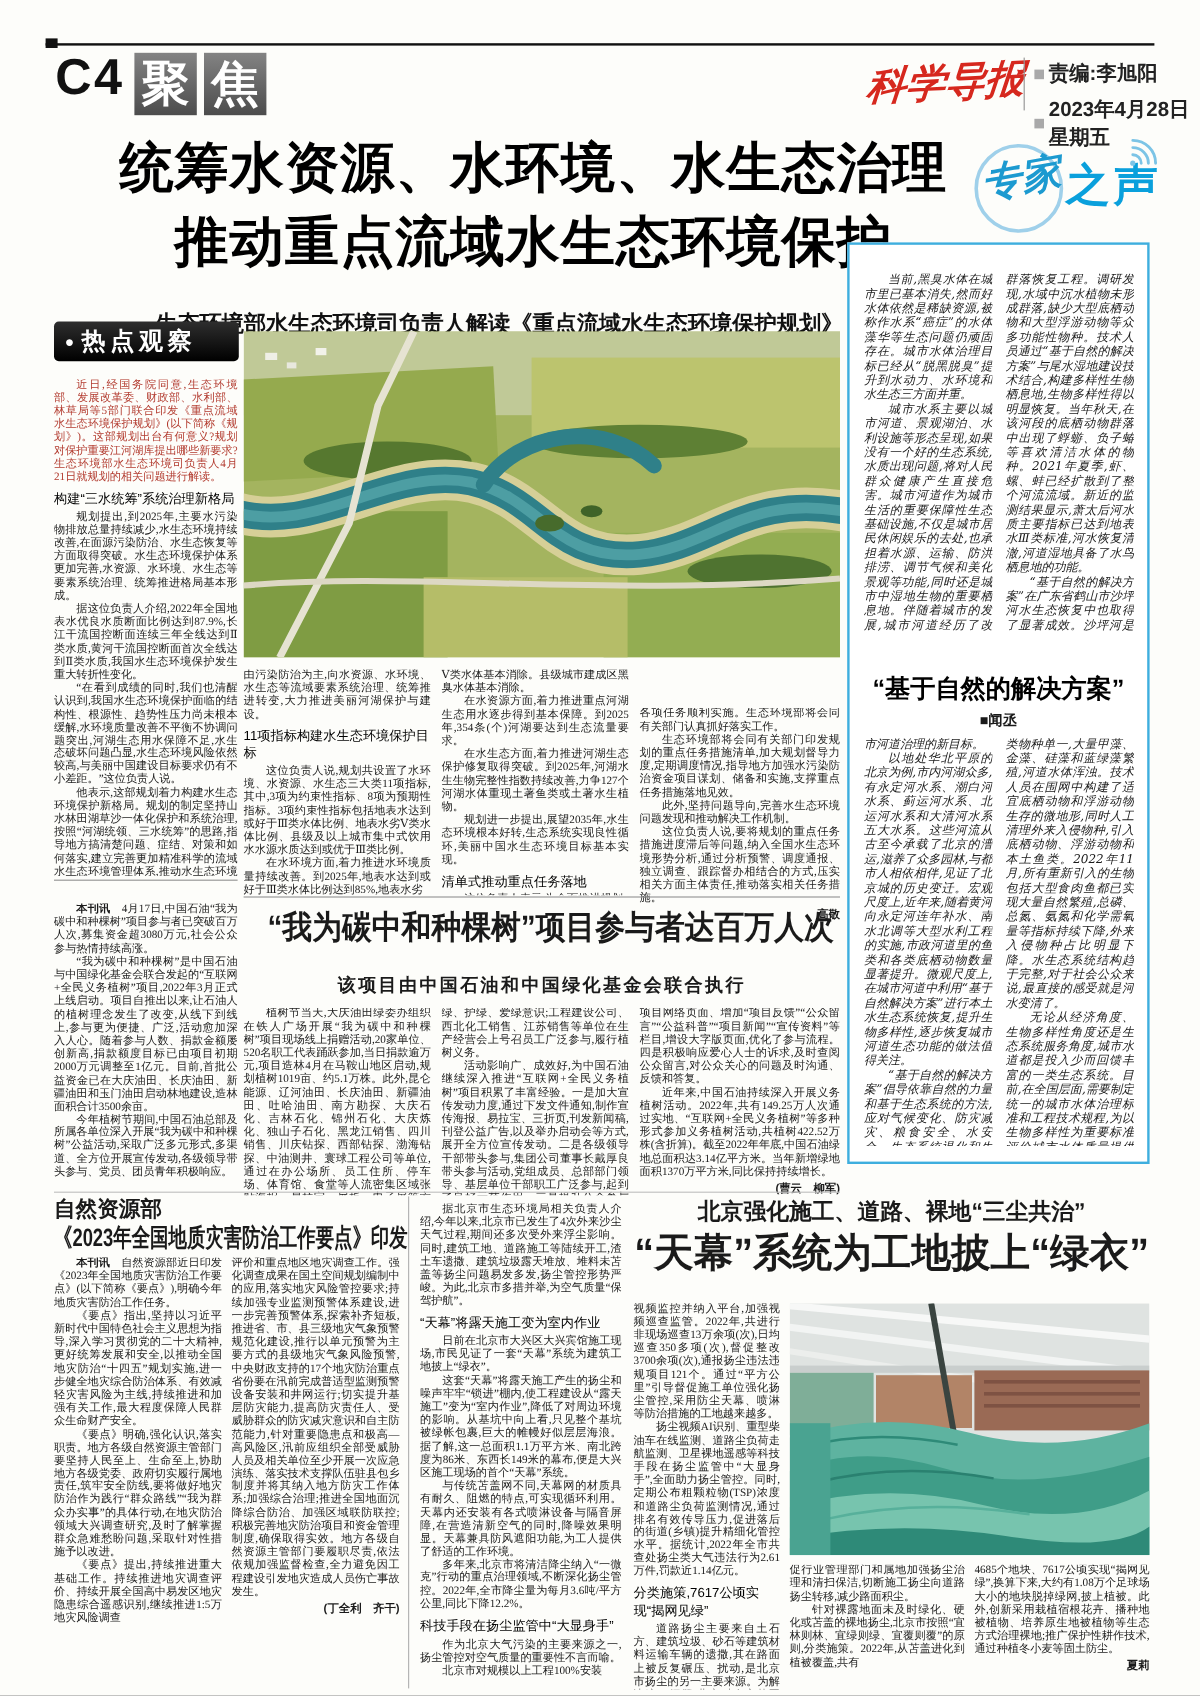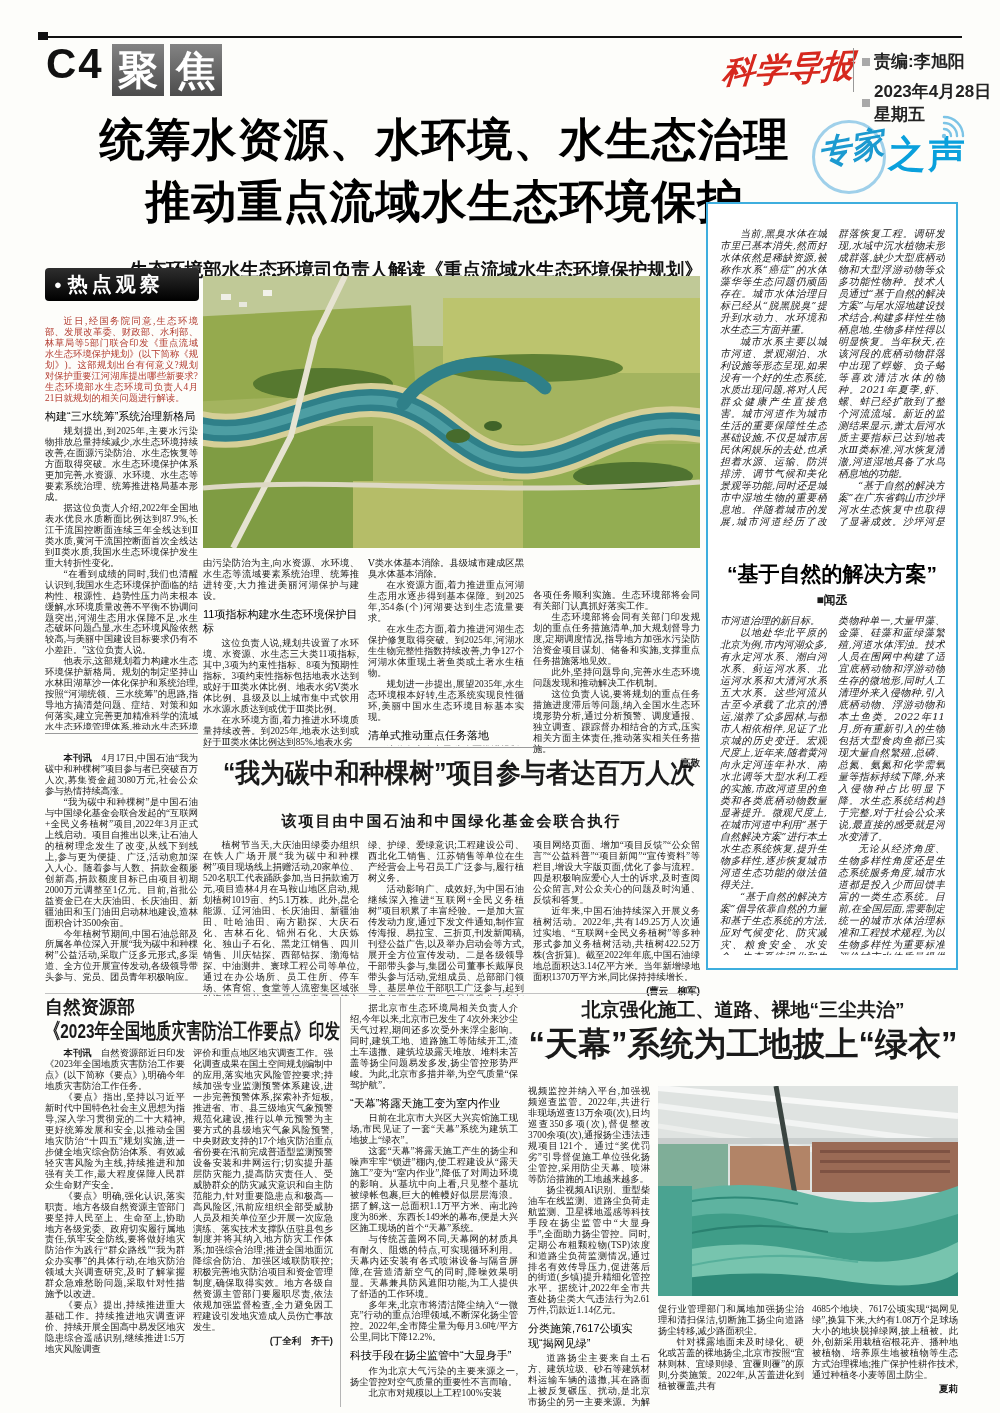--- a/index.html
+++ b/index.html
@@ -239,21 +239,21 @@
       <div class="blk blk-h">“天幕”将露天施工变为室内作业</div>
       <p class="blk blk-p">日前在北京市大兴区大兴宾馆施工现场,市民见证了一套“天幕”系统为建筑工地披上“绿衣”。</p>
       <p class="blk blk-p">这套“天幕”将露天施工产生的扬尘和噪声牢牢“锁进”棚内,使工程建设从“露天施工”变为“室内作业”,降低了对周边环境的影响。从基坑中向上看,只见整个基坑被绿帐包裹,巨大的帷幔好似层层海浪。据了解,这一总面积1.1万平方米、南北跨度为86米、东西长149米的幕布,便是大兴区施工现场的首个“天幕”系统。</p>
       <p class="blk blk-p">与传统苫盖网不同,天幕网的材质具有耐久、阻燃的特点,可实现循环利用。天幕内还安装有各式喷淋设备与隔音屏障,在营造清新空气的同时,降噪效果明显。天幕兼具防风遮阳功能,为工人提供了舒适的工作环境。</p>
       <p class="blk blk-p">多年来,北京市将清洁降尘纳入“一微克”行动的重点治理领域,不断深化扬尘管控。2022年,全市降尘量为每月3.6吨/平方公里,同比下降12.2%。</p>
       <div class="blk blk-h">科技手段在扬尘监管中“大显身手”</div>
       <p class="blk blk-p">作为北京大气污染的主要来源之一,扬尘管控对空气质量的重要性不言而喻。</p>
       <p class="blk blk-p">北京市对规模以上工程100%安装</p>
     </div>
   <div class="col" style="left:528px;top:1086px;width:122px;height:322px;">
-      <p class="blk blk-pc">视频监控并纳入平台,加强视频巡查监管。2022年,共进行非现场巡查13万余项(次),日均巡查350多项(次),督促整改3700余项(次),通报扬尘违法违规项目121个。通过“奖优罚劣”引导督促施工单位强化扬尘管控,采用防尘天幕、喷淋等防治措施的工地越来越多。</p>
+      <p class="blk blk-pc">视频监控并纳入平台,加强视频巡查监管。2022年,共进行非现场巡查13万余项(次),日均巡查350多项(次),督促整改3700余项(次),通报扬尘违法违规项目121个。通过“平方公里”引导督促施工单位强化扬尘管控,采用防尘天幕、喷淋等防治措施的工地越来越多。</p>
       <p class="blk blk-p">扬尘视频AI识别、重型柴油车在线监测、道路尘负荷走航监测、卫星裸地遥感等科技手段在扬尘监管中“大显身手”,全面助力扬尘管控。同时,定期公布粗颗粒物(TSP)浓度和道路尘负荷监测情况,通过排名有效传导压力,促进落后的街道(乡镇)提升精细化管控水平。据统计,2022年全市共查处扬尘类大气违法行为2.61万件,罚款近1.14亿元。</p>
       <div class="blk blk-h">分类施策,7617公顷实现“揭网见绿”</div>
       <p class="blk blk-p">道路扬尘主要来自土石方、建筑垃圾、砂石等建筑材料运输车辆的遗撒,其在路面上被反复碾压、扰动,是北京市扬尘的另一主要来源。为解决这一问题,北京对全市范围内1.8万条城市道路实行分级管理,“冲扫洗收”新工艺作业率提升至95%;有2412条背街小巷实现了100%机械化作业;每月对全市平原地区1900余条道路、550多个工地(场站)出口两侧100米范围进行道路尘负荷监测,督</p>
     </div>
 
   <div class="photo" style="left:658px;top:1086px;width:300px;height:210px;">
     <svg viewBox="0 0 300 210" preserveAspectRatio="none">
       <rect width="300" height="210" fill="#dfe3e1"></rect>
       <path d="M0,2 L300,30" stroke="#f7f8f7" stroke-width="6"></path>
       <path d="M0,20 L300,58" stroke="#f2f4f3" stroke-width="6"></path>

